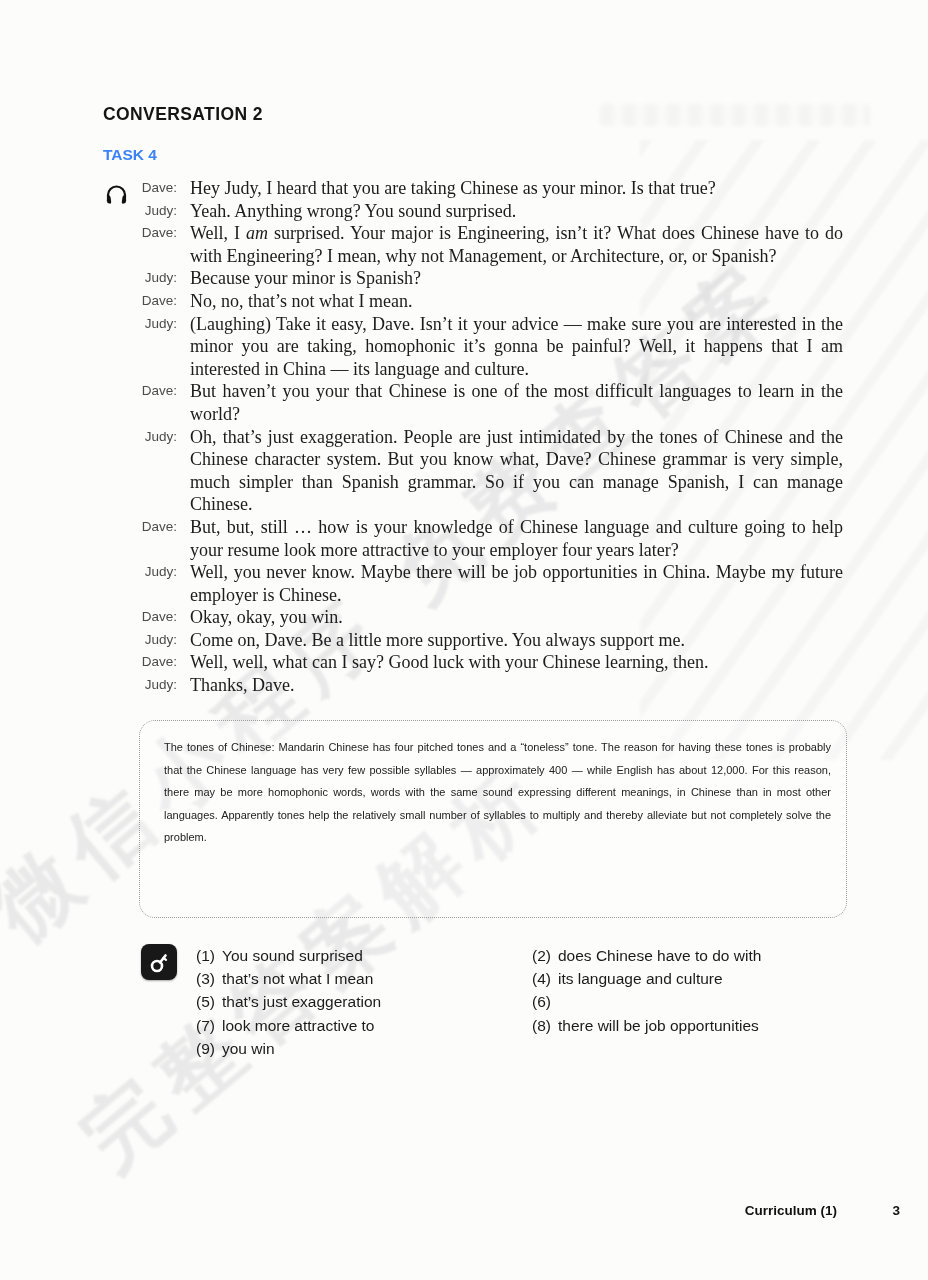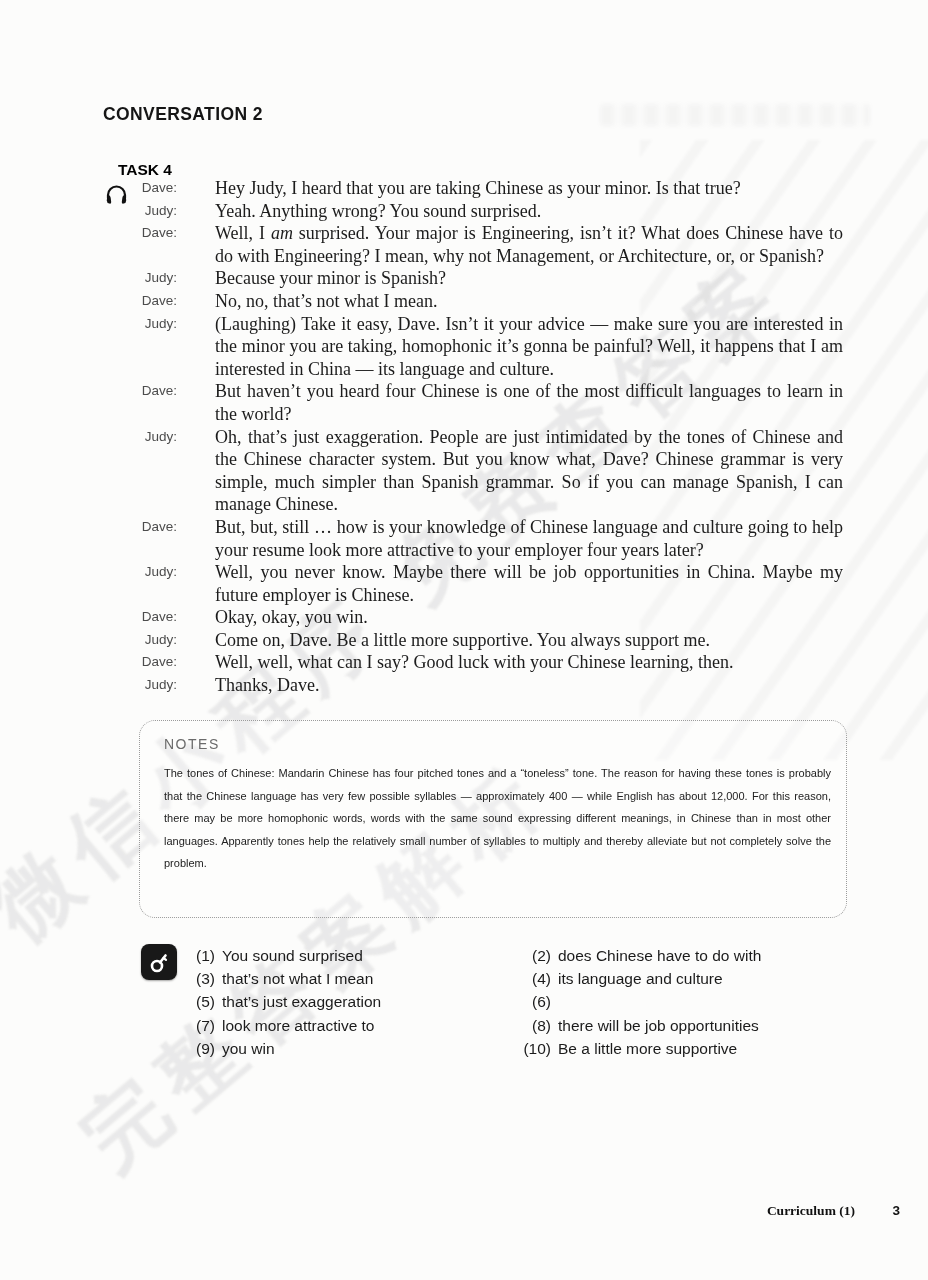--- a/index.html
+++ b/index.html
@@ -31,30 +31,30 @@
     font-family:"DejaVu Sans", sans-serif;
   }
   .wm1{left:-30px;top:880px;transform:rotate(-40deg);transform-origin:left top;}
   .wm2{left:60px;top:1110px;transform:rotate(-40deg);transform-origin:left top;}
 
   .section-title{
     position:absolute;left:103px;top:104px;margin:0;
     font-size:17.5px;font-weight:bold;letter-spacing:.4px;color:#151515;
   }
   .task-title{
-    position:absolute;left:103px;top:146px;margin:15px;
-    font-size:15.5px;font-weight:bold;color:#000000;
+    position:absolute;left:103px;top:146px;margin:0;
+    font-size:15.5px;font-weight:bold;color:#3b82f6;
   }
 
   .headphones{position:absolute;left:104px;top:182px;}
 
   .dialogue{
     position:absolute;left:140px;top:177px;width:703px;
   }
-  .turn{display:flex;align-items:flex-start;gap:25px;}
+  .turn{display:flex;align-items:flex-start;}
   .speaker{
     flex:0 0 37px;text-align:right;
     font-size:13.5px;color:#4c4c4c;line-height:22.6px;
     font-family:"Liberation Sans", sans-serif;
   }
   .turn-text{
     flex:1;margin-left:13px;text-align:justify;
     font-family:"Liberation Serif", serif;
     font-size:18px;line-height:22.6px;color:#1c1c1c;
   }
@@ -83,21 +83,21 @@
   }
   .key-grid{
     margin-left:6px;display:grid;grid-template-columns:336px auto;
     grid-auto-flow:row;row-gap:0;column-gap:0;
   }
   .key-item{display:flex;line-height:23.2px;font-size:15.5px;color:#1b1b1b;}
   .key-num{flex:0 0 32px;text-align:right;margin-right:7px;}
 
   .footer{position:absolute;left:0;top:1203px;width:100%;height:20px;}
   .footer-title{
-    position:absolute;right:73px;font-size:13.5px;font-weight:bold;color:#111;font-family:Liberation Serif, serif;
+    position:absolute;right:91px;font-size:13.5px;font-weight:bold;color:#111;
   }
   .footer-page{
     position:absolute;right:28px;font-size:13.5px;font-weight:bold;color:#111;
   }
 </style>
 </head>
 <body>
 
 <div class="page">
 
@@ -138,21 +138,21 @@
       <div class="turn">
         <span class="speaker">Dave:</span>
         <span class="turn-text">No, no, that’s not what I mean.</span>
       </div>
       <div class="turn">
         <span class="speaker">Judy:</span>
         <span class="turn-text">(Laughing) Take it easy, Dave. Isn’t it your advice — make sure you are interested in the minor you are taking, homophonic it’s gonna be painful? Well, it happens that I am interested in China — its language and culture.</span>
       </div>
       <div class="turn">
         <span class="speaker">Dave:</span>
-        <span class="turn-text">But haven’t you heard four Chinese is one of the most difficult languages to learn in the world?</span>
+        <span class="turn-text">But haven’t you your that Chinese is one of the most difficult languages to learn in the world?</span>
       </div>
       <div class="turn">
         <span class="speaker">Judy:</span>
         <span class="turn-text">Oh, that’s just exaggeration. People are just intimidated by the tones of Chinese and the Chinese character system. But you know what, Dave? Chinese grammar is very simple, much simpler than Spanish grammar. So if you can manage Spanish, I can manage Chinese.</span>
       </div>
       <div class="turn">
         <span class="speaker">Dave:</span>
         <span class="turn-text">But, but, still … how is your knowledge of Chinese language and culture going to help your resume look more attractive to your employer four years later?</span>
       </div>
       <div class="turn">
@@ -171,21 +171,20 @@
         <span class="speaker">Dave:</span>
         <span class="turn-text">Well, well, what can I say? Good luck with your Chinese learning, then.</span>
       </div>
       <div class="turn">
         <span class="speaker">Judy:</span>
         <span class="turn-text">Thanks, Dave.</span>
       </div>
     </div>
 
   <div class="notes-box">
-    <p class="notes-label">NOTES</p>
     <p class="notes-text">The tones of Chinese: Mandarin Chinese has four pitched tones and a “toneless” tone. The reason for having these tones is probably that the Chinese language has very few possible syllables — approximately 400 — while English has about 12,000. For this reason, there may be more homophonic words, words with the same sound expressing different meanings, in Chinese than in most other languages. Apparently tones help the relatively small number of syllables to multiply and thereby alleviate but not completely solve the problem.</p>
   </div>
 
   <div class="key-section">
     <span class="key-icon">
       <svg width="24" height="24" viewBox="0 0 24 24">
         <circle cx="10" cy="16" r="5" fill="none" stroke="#fff" stroke-width="2.6"></circle>
         <path d="M13 12.5 L18.5 5.5" stroke="#fff" stroke-width="2.6" stroke-linecap="round"></path>
         <path d="M16.6 8 L19 9.8" stroke="#fff" stroke-width="2.2" stroke-linecap="round"></path>
       </svg>
@@ -219,24 +218,20 @@
           <span class="key-text">look more attractive to</span>
         </div>
         <div class="key-item">
           <span class="key-num">(8)</span>
           <span class="key-text">there will be job opportunities</span>
         </div>
         <div class="key-item">
           <span class="key-num">(9)</span>
           <span class="key-text">you win</span>
         </div>
-        <div class="key-item">
-          <span class="key-num">(10)</span>
-          <span class="key-text">Be a little more supportive</span>
-        </div>
       </div>
   </div>
 
   <div class="footer">
     <span class="footer-title">Curriculum (1)</span>
     <span class="footer-page">3</span>
   </div>
 
 </div>
 

